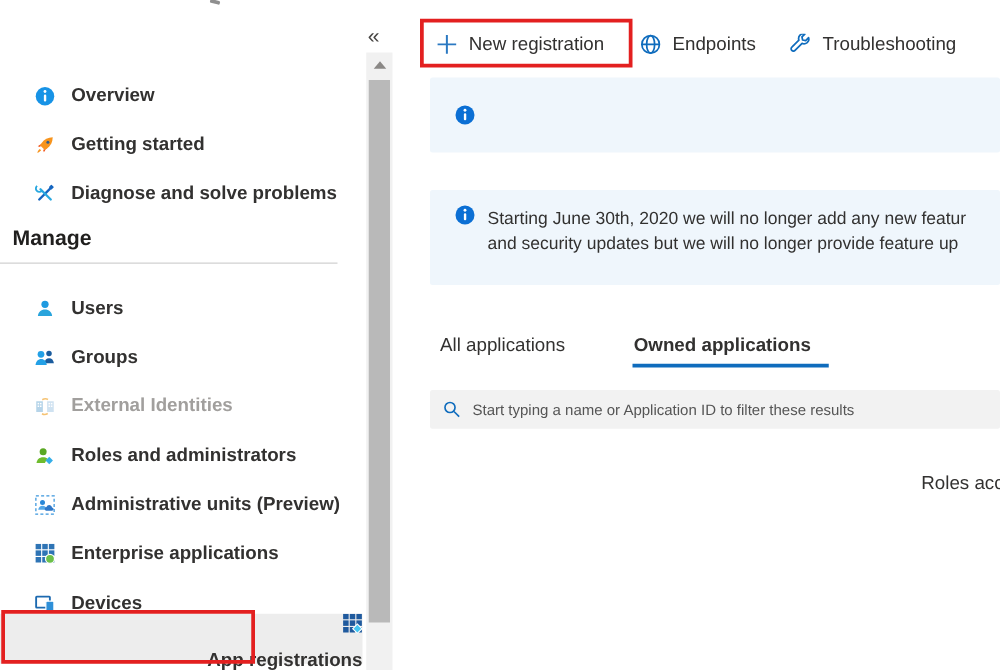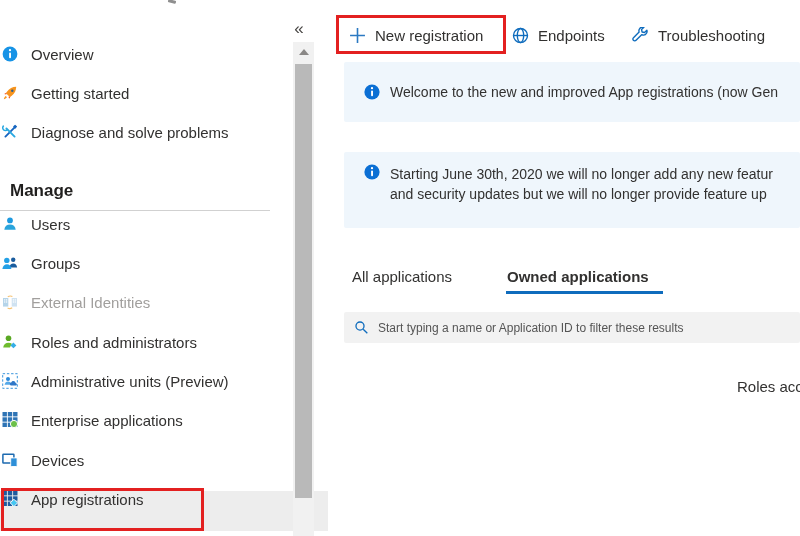--- a/index.html
+++ b/index.html
@@ -6,25 +6,25 @@
   html,body { width:800px; height:536px; }
   body {
     position:relative; overflow:hidden; background:#fff;
     font-family:"Liberation Sans", sans-serif; color:#323130;
   }
   svg { display:block; width:100%; height:100%; }
 
   
   .nav-item {
     position:absolute; left:0; width:285px; height:39px;
-    display:flex; align-items:flex-start; padding-left:2px; gap:13px;
-    font-size:15px; cursor:pointer;
+    display:flex; align-items:flex-end; padding-left:28px; gap:13px;
+    font-size:15px; cursor:pointer;font-weight:bold;
   }
   .nav-item .icn { width:16px; height:16px; flex:none; }
-  .nav-item.selected { background:#ededed; width:328px; }
+  .nav-item.selected { background:#ededed; width:290px;flex-direction:column; }
   .nav-item.disabled { color:#a19f9d; }
 
   .section-header { position:absolute; left:10px; top:181px; font-size:17px; font-weight:700; color:#201f1e; }
   .divider { position:absolute; left:0; top:210px; width:270px; height:1px; background:#d1d1d1; }
 
   .collapse-btn {
     position:absolute; left:288px; top:18px; width:22px; height:22px;
     font-size:17px; line-height:22px; text-align:center; color:#484644; cursor:pointer;
   }
 
@@ -279,21 +279,20 @@
   </div>
 
   <div class="banner" id="banner1">
     <span class="b-icon">
       <svg viewBox="0 0 16 16">
           <circle cx="8" cy="8" r="7.6" fill="#0b6fd4"></circle>
           <rect x="7.1" y="6.6" width="1.9" height="5.6" rx="0.9" fill="#fff"></rect>
           <circle cx="8" cy="4.2" r="1.15" fill="#fff"></circle>
         </svg>
     </span>
-    <span class="b-text">Welcome to the new and improved App registrations (now Gen</span>
   </div>
 
   <div class="banner" id="banner2">
     <span class="b-icon">
       <svg viewBox="0 0 16 16">
           <circle cx="8" cy="8" r="7.6" fill="#0b6fd4"></circle>
           <rect x="7.1" y="6.6" width="1.9" height="5.6" rx="0.9" fill="#fff"></rect>
           <circle cx="8" cy="4.2" r="1.15" fill="#fff"></circle>
         </svg>
     </span>

